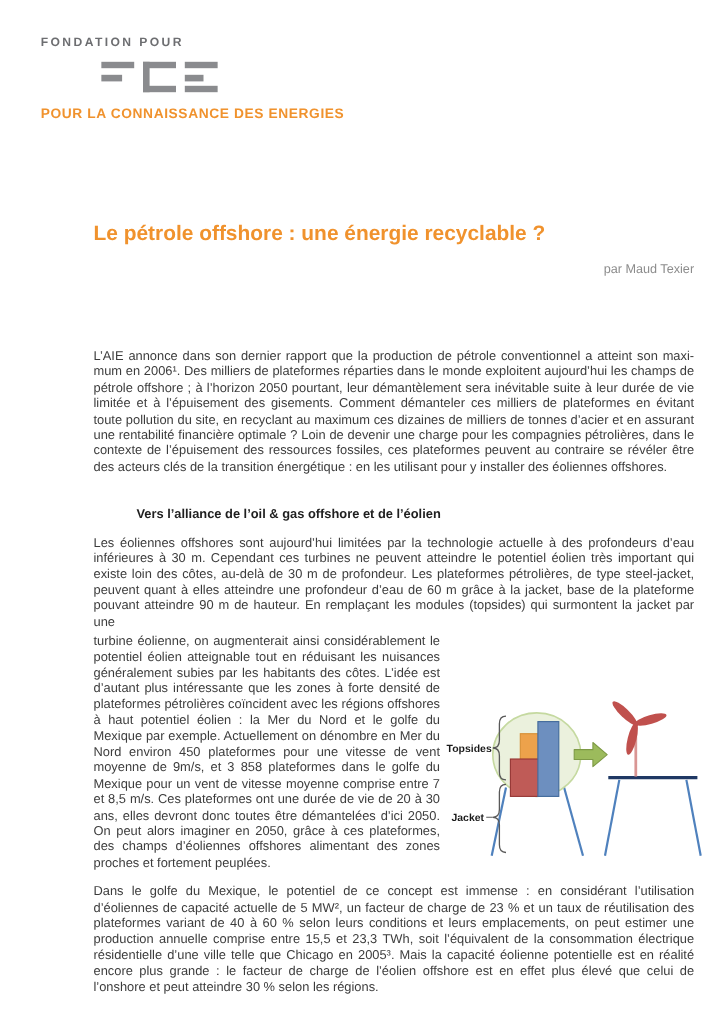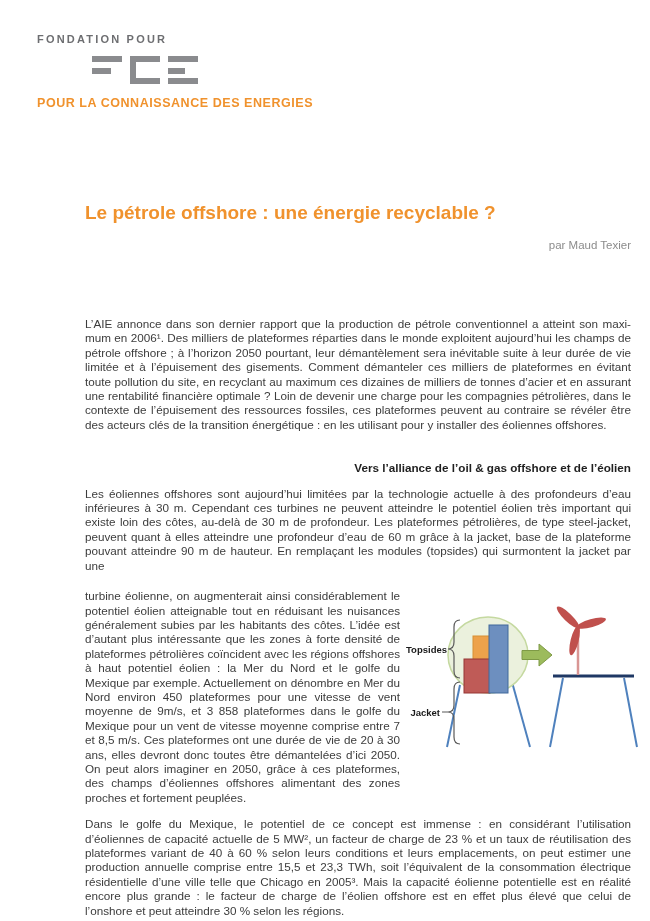--- a/index.html
+++ b/index.html
@@ -32,23 +32,23 @@
   .title {
     margin-top: 202px; text-align: left;
     font-size: 19px; line-height: 22px; font-weight: bold;
     color: #F0922D;
   }
   .byline {
     margin-top: 14px; text-align: right;
     font-size: 11.5px; line-height: 14px; color: #8C8C8C;
   }
   .intro { margin-top: 65px; }
-  .sec-heading { margin-top: 29px; font-weight: bold; color: #1F1F1F; text-align: right; margin-left: 39px; }
+  .sec-heading { margin-top: 29px; font-weight: bold; color: #1F1F1F; text-align: left; margin-left: 39px; }
   .p2full { margin-top: 11px; }
-  .wraprow { margin-top: 16px; display: flex; align-items: flex-start; width: 556px; }
+  .wraprow { margin-top: 3px; display: flex; align-items: flex-end; width: 556px; }
   .wraptext { width: 315px; }
   .figure { width: 240px; margin-left: 1px; }
   .figcaption {
     margin-top: 2px; text-align: center;
     font-size: 11px; line-height: 13px; color: #A6A6A6; letter-spacing: 0.2px;
   }
   .p3 { margin-top: 12px; }
   .figlabel { font-family: "Liberation Sans", sans-serif; font-size: 9.5px; font-weight: bold; fill: #1A1A1A; }
 </style>
 </head>

